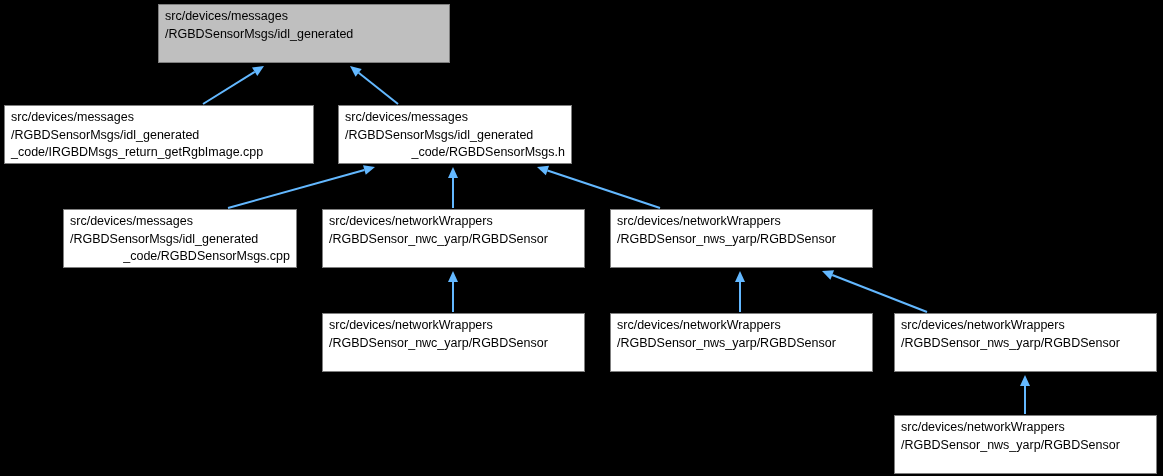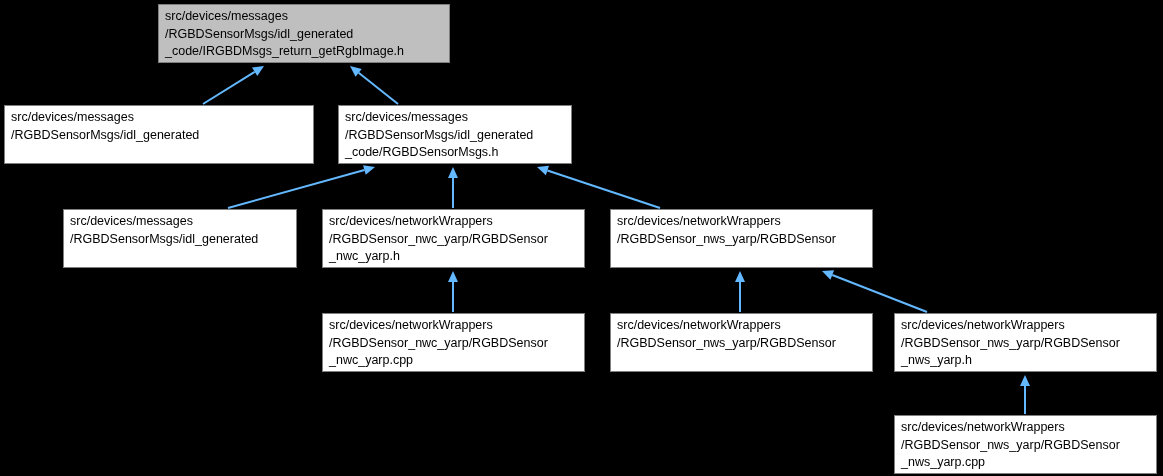--- a/index.html
+++ b/index.html
@@ -44,21 +44,21 @@
   }
   .node.align-center {
     text-align: center;
   }
   .node .line-left {
     display: block;
     text-align: left;
   }
   .node .line-center {
     display: block;
-    text-align: left;
+    text-align: right;
   }
 </style>
 </head>
 <body>
 
 <div id="graph">
   <svg id="edges" viewBox="0 0 1163 476" width="1163" height="476" xmlns="http://www.w3.org/2000/svg">
       <g>
         <line x1="203" y1="104" x2="254.66343000849906" y2="71.81622392913172" stroke="#63b8ff" stroke-width="2"></line>
         <polygon points="264,66 257.3071681581044,76.06011937981395 252.01969185889374,67.57232847844949" fill="#63b8ff"></polygon>
@@ -90,24 +90,24 @@
       <g>
         <line x1="927" y1="312" x2="832.2465475252706" y2="275.0010328432009" stroke="#63b8ff" stroke-width="2"></line>
         <polygon points="822,271 834.0651988176346,270.3435112408052 830.4278962329065,279.6585544455966" fill="#63b8ff"></polygon>
       </g>
       <g>
         <line x1="1025" y1="414" x2="1025" y2="386" stroke="#63b8ff" stroke-width="2"></line>
         <polygon points="1025,375 1030,386 1020,386" fill="#63b8ff"></polygon>
       </g>
     </svg>
   <div id="nodes-layer">
-      <div class="node root align-left" style="left: 158px; top: 4px; width: 292px; height: 59px;"><span class="line-left">src/devices/messages</span><span class="line-left">/RGBDSensorMsgs/idl_generated</span><span class="line-left">_code/IRGBDMsgs_return_getRgbImage.h</span></div>
-      <div class="node align-left" style="left: 4px; top: 105px; width: 310px; height: 59px;"><span class="line-left">src/devices/messages</span><span class="line-left">/RGBDSensorMsgs/idl_generated</span></div>
+      <div class="node root align-left" style="left: 158px; top: 4px; width: 292px; height: 59px;"><span class="line-left">src/devices/messages</span><span class="line-left">/RGBDSensorMsgs/idl_generated</span></div>
+      <div class="node align-left" style="left: 4px; top: 105px; width: 310px; height: 59px;"><span class="line-left">src/devices/messages</span><span class="line-left">/RGBDSensorMsgs/idl_generated</span><span class="line-left">_code/IRGBDMsgs_return_getRgbImage.cpp</span></div>
       <div class="node align-center" style="left: 338px; top: 105px; width: 234px; height: 59px;"><span class="line-left">src/devices/messages</span><span class="line-left">/RGBDSensorMsgs/idl_generated</span><span class="line-center">_code/RGBDSensorMsgs.h</span></div>
-      <div class="node align-center" style="left: 63px; top: 209px; width: 234px; height: 59px;"><span class="line-left">src/devices/messages</span><span class="line-left">/RGBDSensorMsgs/idl_generated</span></div>
-      <div class="node align-center" style="left: 322px; top: 209px; width: 263px; height: 59px;"><span class="line-left">src/devices/networkWrappers</span><span class="line-left">/RGBDSensor_nwc_yarp/RGBDSensor</span><span class="line-center">_nwc_yarp.h</span></div>
+      <div class="node align-center" style="left: 63px; top: 209px; width: 234px; height: 59px;"><span class="line-left">src/devices/messages</span><span class="line-left">/RGBDSensorMsgs/idl_generated</span><span class="line-center">_code/RGBDSensorMsgs.cpp</span></div>
+      <div class="node align-center" style="left: 322px; top: 209px; width: 263px; height: 59px;"><span class="line-left">src/devices/networkWrappers</span><span class="line-left">/RGBDSensor_nwc_yarp/RGBDSensor</span></div>
       <div class="node align-center" style="left: 610px; top: 209px; width: 263px; height: 59px;"><span class="line-left">src/devices/networkWrappers</span><span class="line-left">/RGBDSensor_nws_yarp/RGBDSensor</span></div>
-      <div class="node align-center" style="left: 322px; top: 313px; width: 263px; height: 59px;"><span class="line-left">src/devices/networkWrappers</span><span class="line-left">/RGBDSensor_nwc_yarp/RGBDSensor</span><span class="line-center">_nwc_yarp.cpp</span></div>
+      <div class="node align-center" style="left: 322px; top: 313px; width: 263px; height: 59px;"><span class="line-left">src/devices/networkWrappers</span><span class="line-left">/RGBDSensor_nwc_yarp/RGBDSensor</span></div>
       <div class="node align-center" style="left: 610px; top: 313px; width: 263px; height: 59px;"><span class="line-left">src/devices/networkWrappers</span><span class="line-left">/RGBDSensor_nws_yarp/RGBDSensor</span></div>
-      <div class="node align-center" style="left: 894px; top: 313px; width: 263px; height: 59px;"><span class="line-left">src/devices/networkWrappers</span><span class="line-left">/RGBDSensor_nws_yarp/RGBDSensor</span><span class="line-center">_nws_yarp.h</span></div>
-      <div class="node align-center" style="left: 894px; top: 415px; width: 263px; height: 59px;"><span class="line-left">src/devices/networkWrappers</span><span class="line-left">/RGBDSensor_nws_yarp/RGBDSensor</span><span class="line-center">_nws_yarp.cpp</span></div>
+      <div class="node align-center" style="left: 894px; top: 313px; width: 263px; height: 59px;"><span class="line-left">src/devices/networkWrappers</span><span class="line-left">/RGBDSensor_nws_yarp/RGBDSensor</span></div>
+      <div class="node align-center" style="left: 894px; top: 415px; width: 263px; height: 59px;"><span class="line-left">src/devices/networkWrappers</span><span class="line-left">/RGBDSensor_nws_yarp/RGBDSensor</span></div>
     </div>
 </div>
 
 </body></html>

